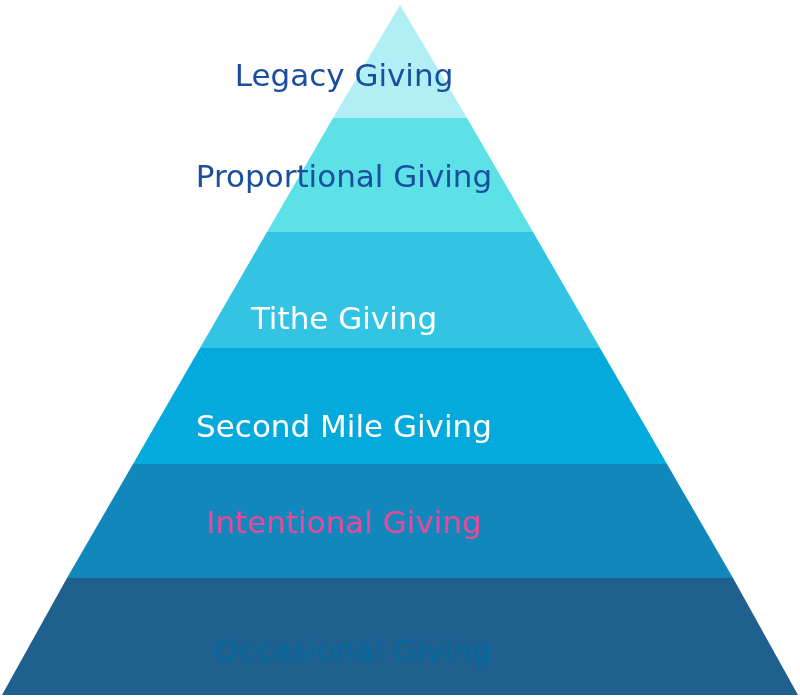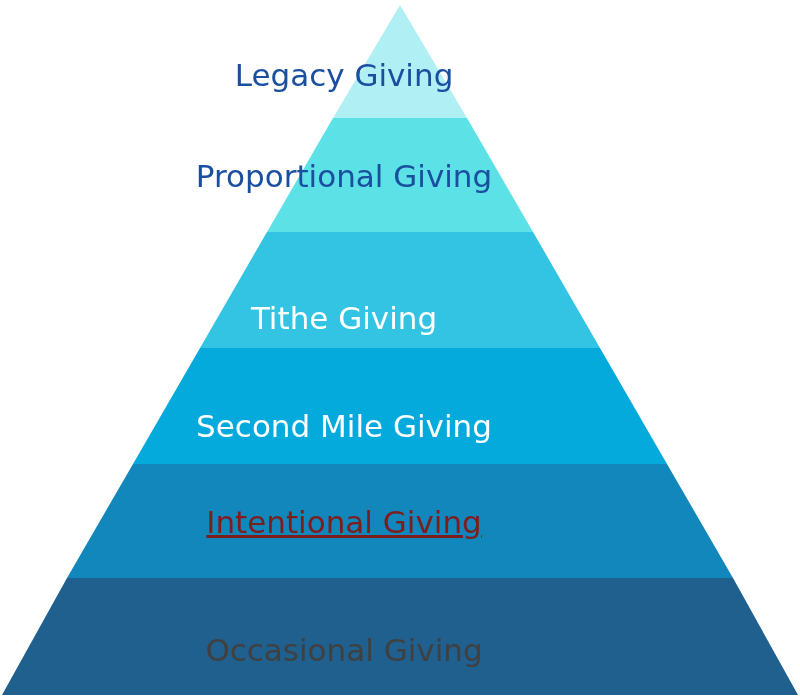--- a/index.html
+++ b/index.html
@@ -16,14 +16,14 @@
   <polygon points="267,232 533,232 600,348 200,348" fill="#33c4e3"></polygon>
   <polygon points="200,348 600,348 667,464 133,464" fill="#05aadd"></polygon>
   <polygon points="133,464 667,464 733,578 67,578" fill="#1187bc"></polygon>
   <polygon points="67,578 733,578 798,695 2,695" fill="#1f608e"></polygon>
 </svg>
 
 <div class="lbl" style="top:57px;color:#1a4fa0;">Legacy Giving</div>
 <div class="lbl" style="top:158px;color:#1a4fa0;">Proportional Giving</div>
 <div class="lbl" style="top:300px;color:#ffffff;">Tithe Giving</div>
 <div class="lbl" style="top:408px;color:#ffffff;">Second Mile Giving</div>
-<div class="lbl" style="top:504px;color:#7f1d1d;text-decoration:underline;">Intentional Giving</div>
-<div class="lbl" style="top:632px;color:#404040;">Occasional Giving</div>
+<div class="lbl" style="top:504px;color:#ec4899;">Intentional Giving</div>
+<div class="lbl" style="top:632px;color:#0369a1;padding-left:9px;">Occasional Giving</div>
 
 </body></html>

